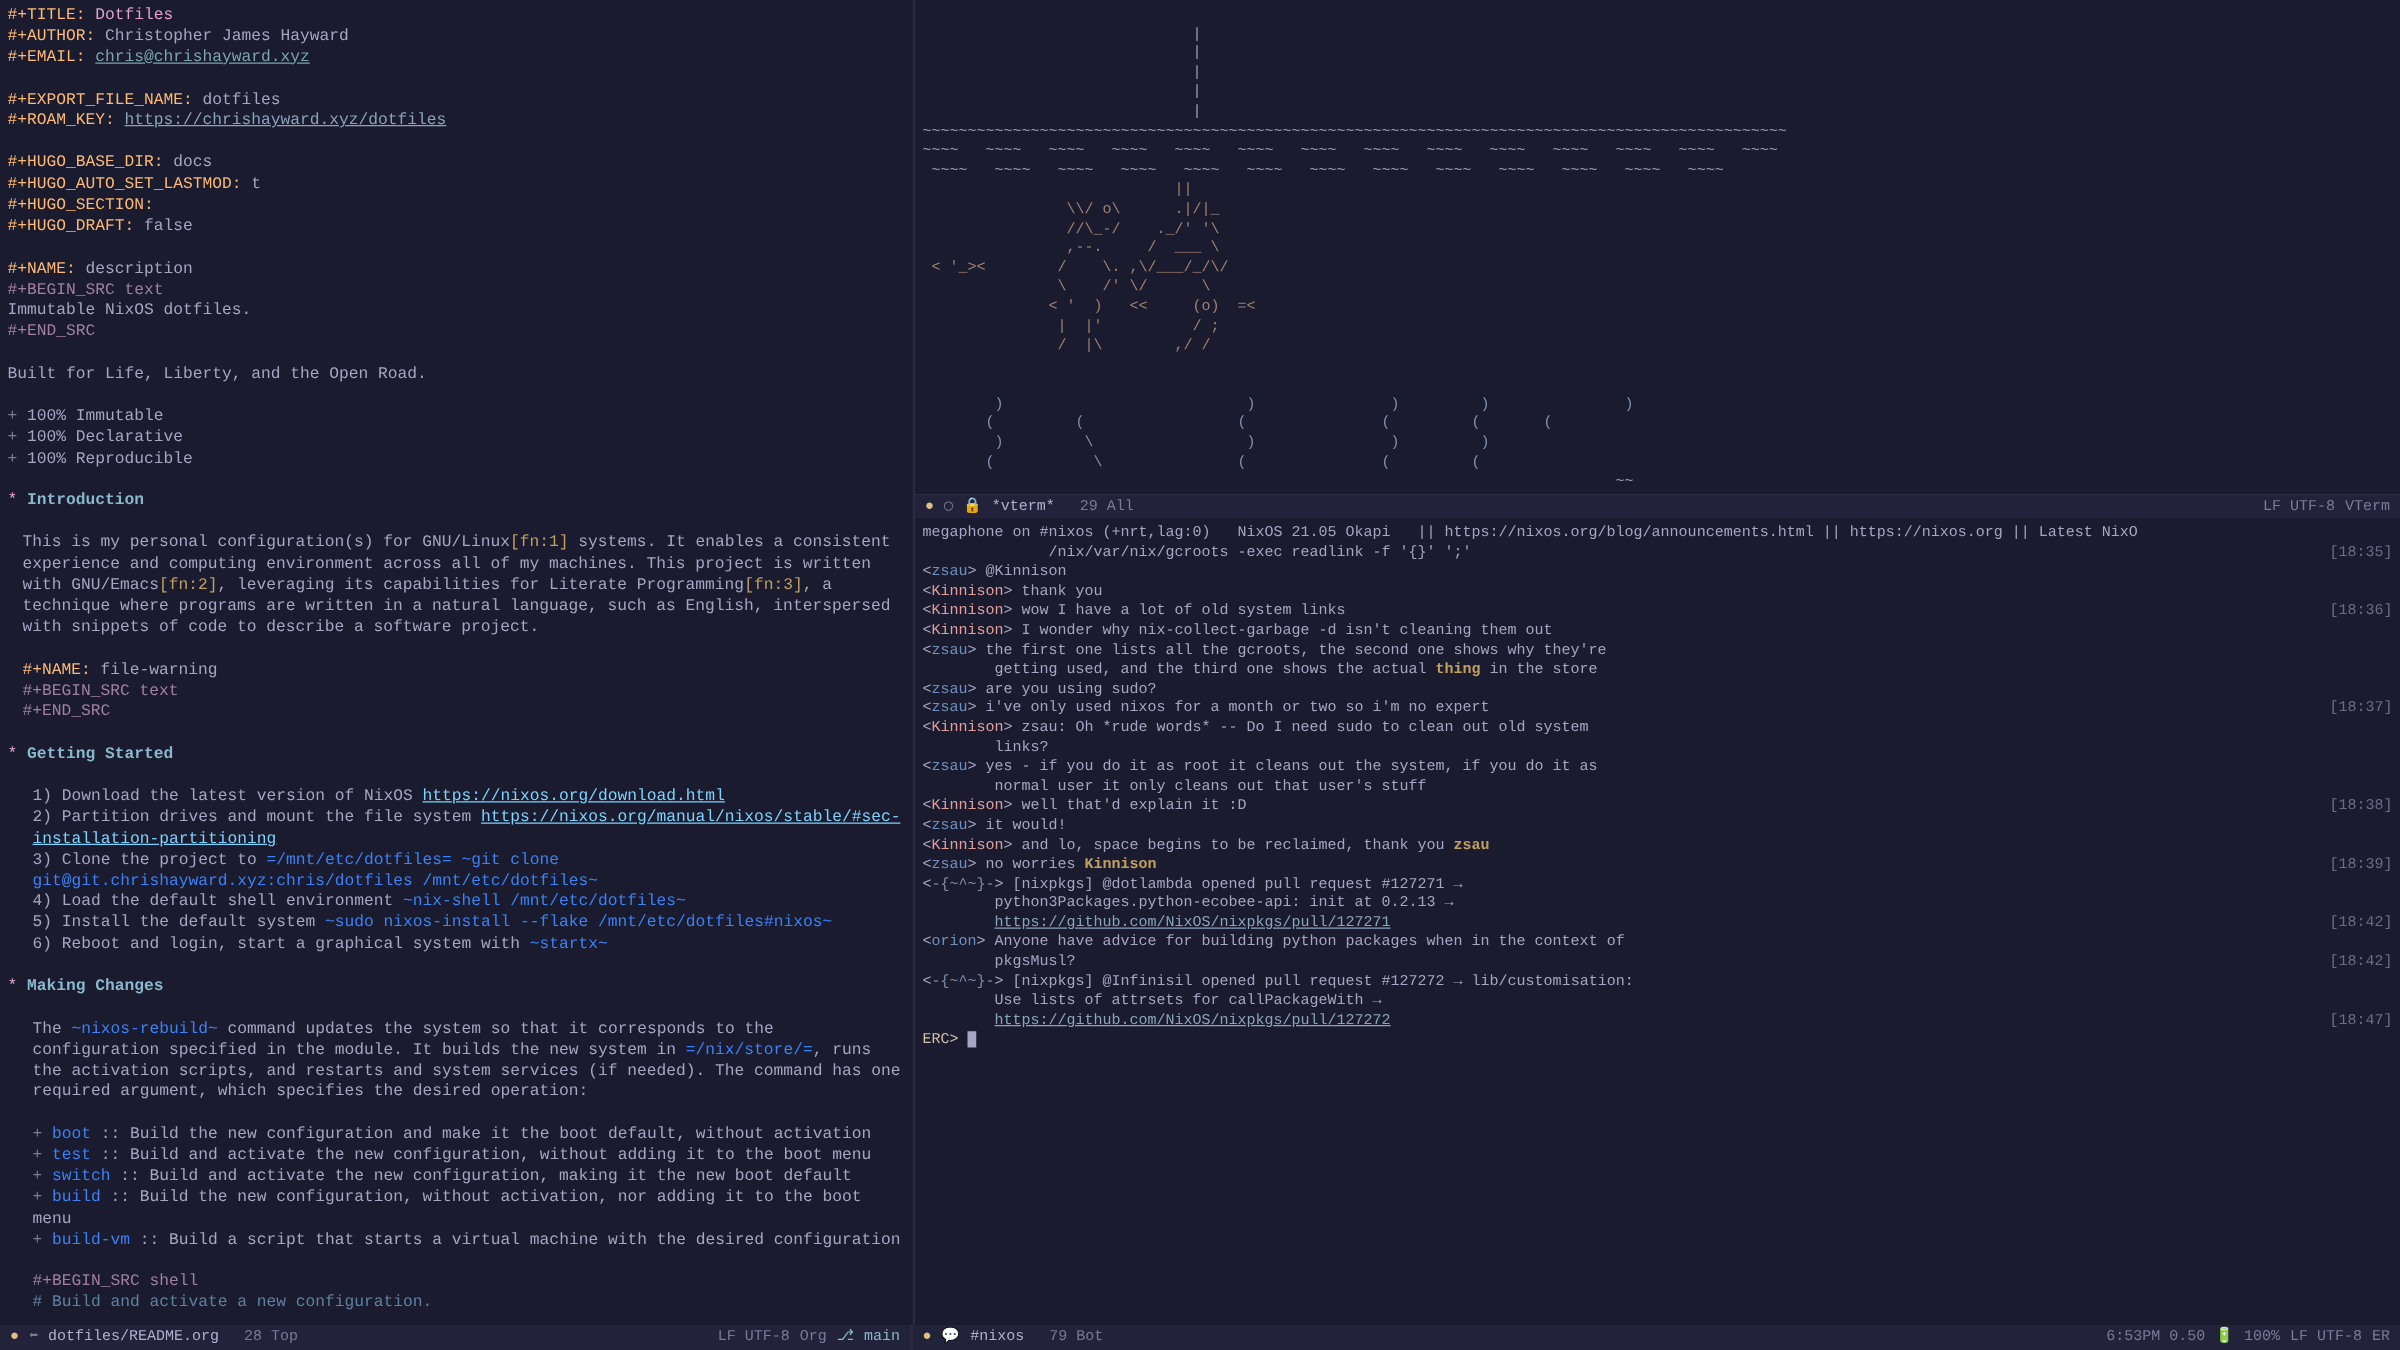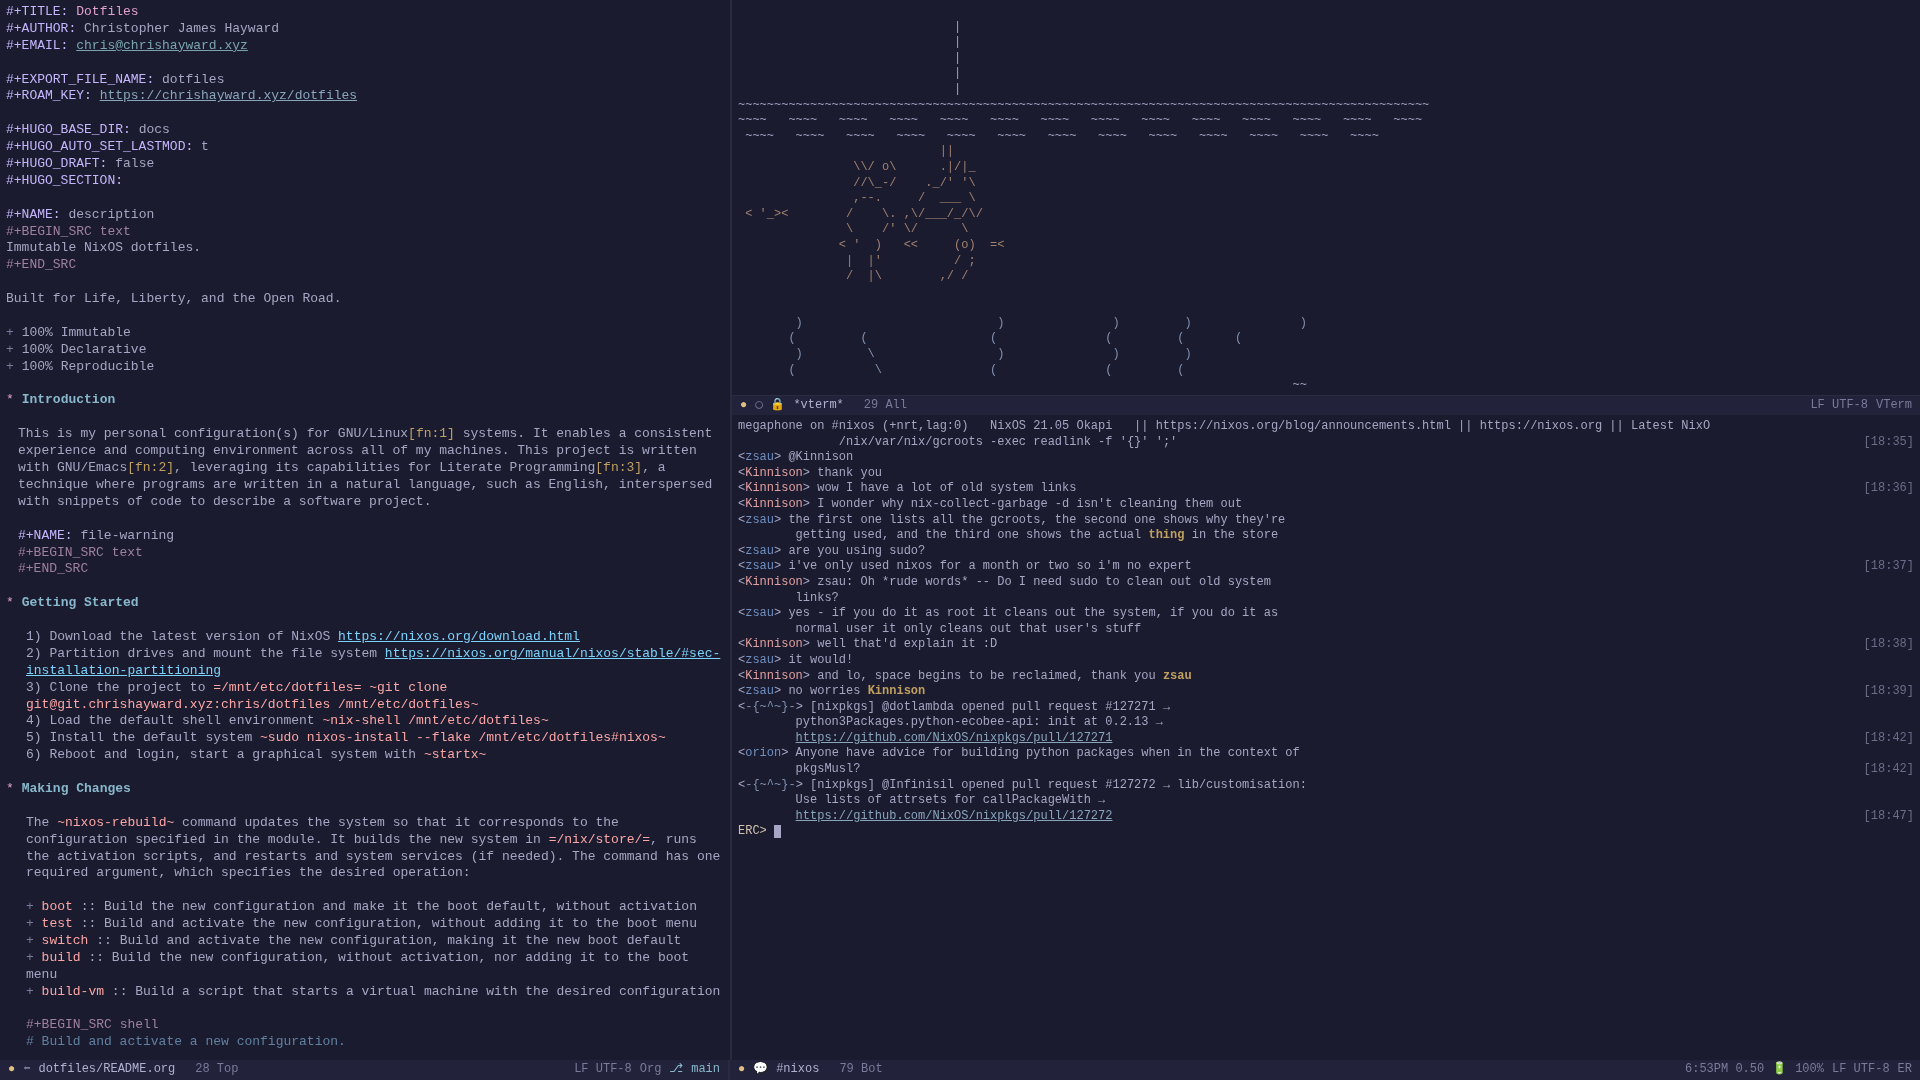--- a/index.html
+++ b/index.html
@@ -67,29 +67,29 @@
 }
 .modeline {
   display: flex;
   align-items: center;
   padding: 0 4px;
   color: #7a7a9a;
 }
 .modeline-left { width: 730px; border-right: 2px solid #2a2b3e; }
 .modeline-right { flex: 1; justify-content: space-between; }
 
-.kw { color: #c4b5fd; }
+.kw { color: #fdba74; }
 .title { color: #e0a0d0; }
 .email { color: #7aa5b0; text-decoration: underline; }
 .link { color: #89a5bc; text-decoration: underline; text-align: right; }
 .heading { color: #89b8cc; font-weight: bold; }
 .bullet { color: #7a7a9a; }
 .star { color: #e0a0d0; }
 .fn { color: #c0a060; }
-.code { color: #fca5a5; }
+.code { color: #3b82f6; }
 .ilink { color: #7dd3fc; text-decoration: underline; }
 .srcblock { color: #a080a0; }
 .comment { color: #6080a0; }
 .para { color: #a6a6c4; }
 
 .irc-line { white-space: pre-wrap; }
 .nick1 { color: #e0a0a0; }
 .nick2 { color: #7090c0; }
 .nick3 { color: #8090b0; }
 .ts { color: #6c6c8a; }
@@ -117,22 +117,22 @@
   <div class="left-pane">
     <div class="para"><span class="kw">#+TITLE:</span> <span class="title">Dotfiles</span></div>
     <div class="para"><span class="kw">#+AUTHOR:</span> <span>Christopher James Hayward</span></div>
     <div class="para"><span class="kw">#+EMAIL:</span> <span class="email">chris@chrishayward.xyz</span></div>
     <div>&nbsp;</div>
     <div class="para"><span class="kw">#+EXPORT_FILE_NAME:</span> <span>dotfiles</span></div>
     <div class="para"><span class="kw">#+ROAM_KEY:</span> <span class="link">https://chrishayward.xyz/dotfiles</span></div>
     <div>&nbsp;</div>
     <div class="para"><span class="kw">#+HUGO_BASE_DIR:</span> <span>docs</span></div>
     <div class="para"><span class="kw">#+HUGO_AUTO_SET_LASTMOD:</span> <span>t</span></div>
+    <div class="para"><span class="kw">#+HUGO_SECTION:</span></div>
     <div class="para"><span class="kw">#+HUGO_DRAFT:</span> <span>false</span></div>
-    <div class="para"><span class="kw">#+HUGO_SECTION:</span></div>
     <div>&nbsp;</div>
     <div class="para"><span class="kw">#+NAME:</span> <span>description</span></div>
     <div class="srcblock"><span>#+BEGIN_SRC</span> text</div>
     <div>Immutable NixOS dotfiles.</div>
     <div class="srcblock">#+END_SRC</div>
     <div>&nbsp;</div>
     <div>Built for Life, Liberty, and the Open Road.</div>
     <div>&nbsp;</div>
     <div><span class="bullet">+</span> <span>100% Immutable</span></div>
     <div><span class="bullet">+</span> <span>100% Declarative</span></div>

